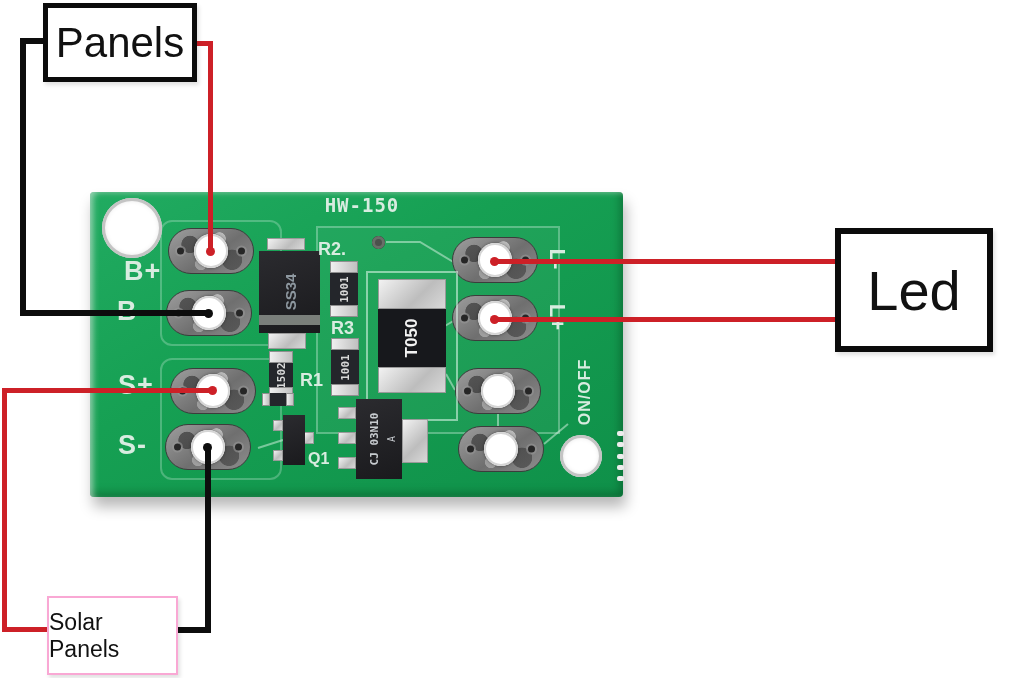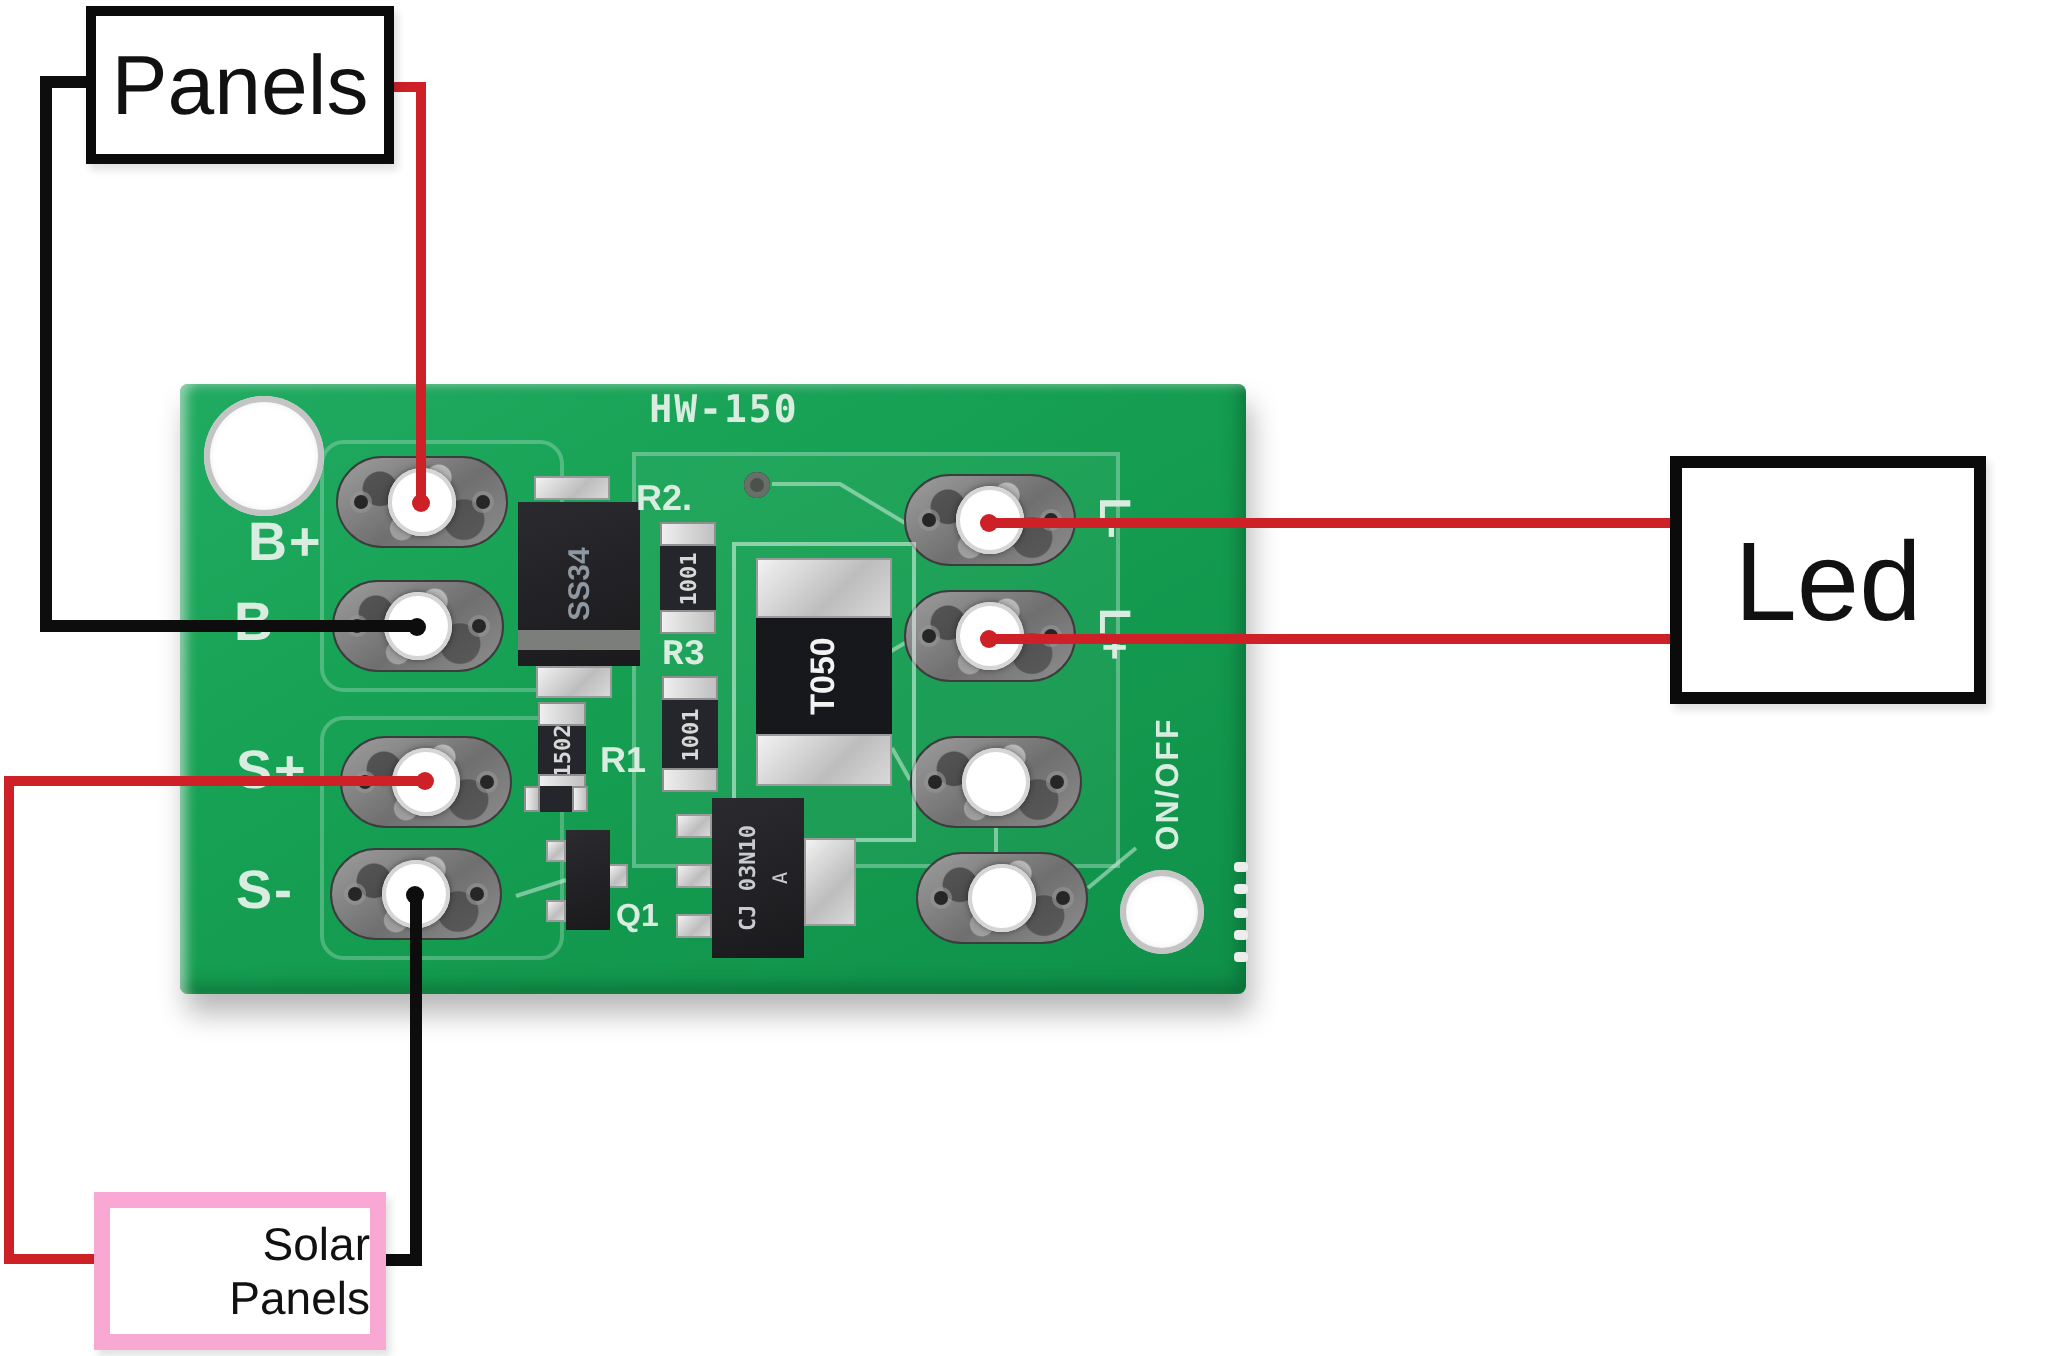--- a/index.html
+++ b/index.html
@@ -11,21 +11,21 @@
   }
   *{margin:0;padding:0;box-sizing:border-box;}
   body{background:#ffffff;font-family:"Liberation Sans", sans-serif;}
   #stage{position:relative;width:1024px;height:678px;background:#ffffff;overflow:hidden;}
 
   
   .callout{position:absolute;background:#ffffff;display:flex;align-items:center;justify-content:center;
     color:#111;z-index:10;box-shadow:2px 3px 4px rgba(0,0,0,0.12);}
   .battery-box{left:43px;top:3px;width:154px;height:79px;border:5px solid #0b0b0b;font-size:42px;}
   .led-box{left:835px;top:228px;width:158px;height:124px;border:6px solid #0b0b0b;font-size:56px;}
-  .solar-box{left:47px;top:596px;width:146px;height:79px;border:8px solid #f9a8d4;font-size:23px;text-align:right;}
+  .solar-box{left:47px;top:596px;width:131px;height:79px;border:2px solid #f9a8d4;font-size:23px;}
 
   
   .wire{position:absolute;z-index:5;}
   .wire.red{background:var(--wire-red);}
   .wire.black{background:var(--wire-black);}
   .joint{position:absolute;z-index:6;width:9px;height:9px;border-radius:50%;}
   .joint.red{background:var(--wire-red);}
   .joint.black{background:var(--wire-black);}
 
   
@@ -155,21 +155,21 @@
     <div class="silk rotm90" style="left:495px;top:200px;">ON/OFF</div>
 
     <div class="comp silver" style="left:177px;top:46px;width:38px;height:12px;"></div>
     <div class="comp chipdark" style="left:169px;top:59px;width:61px;height:82px;">
       <span class="rot-text" style="color:#8e98a0;font-size:15px;font-weight:bold;">SS34</span>
     </div>
     <div class="comp" style="left:169px;top:123px;width:61px;height:10px;background:#8b908b;opacity:.85;"></div>
     <div class="comp silver" style="left:178px;top:141px;width:38px;height:16px;"></div>
 
     <div class="silk small" style="left:228px;top:47px;">R2.</div>
-    <div class="silk small" style="left:241px;top:126px;font-family:Liberation Mono, monospace;">R3</div>
+    <div class="silk small" style="left:241px;top:126px;">R3</div>
     <div class="silk small" style="left:210px;top:178px;">R1</div>
 
     <div class="rchip" style="left:240px;top:69px;width:28px;height:56px;">
       <span class="cap"></span>
       <span class="mid">
           <span>1001</span>
         </span>
       <span class="cap"></span>
     </div>
     <div class="rchip" style="left:241px;top:146px;width:28px;height:58px;">

